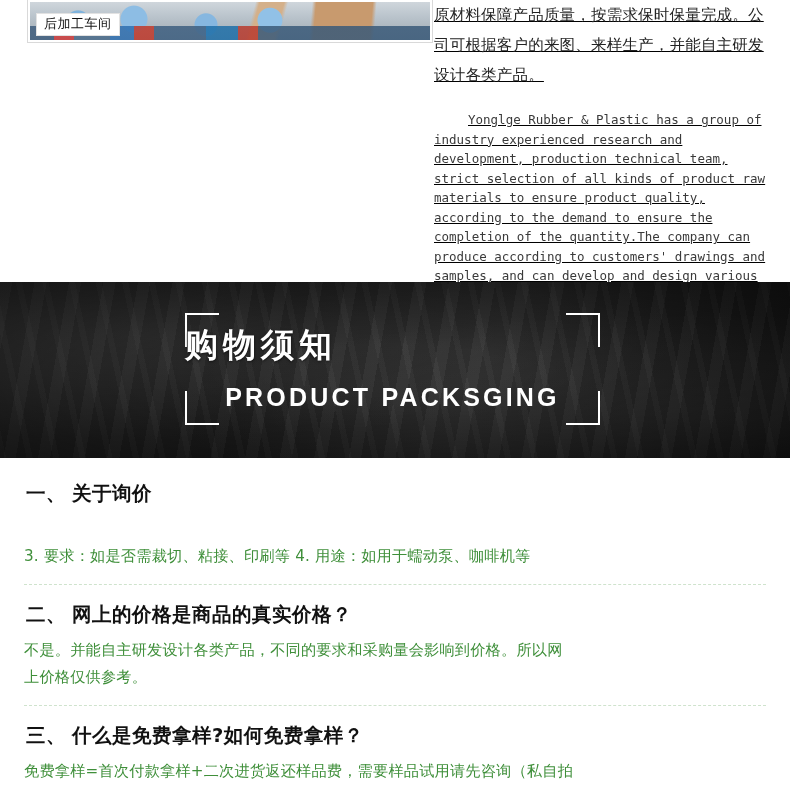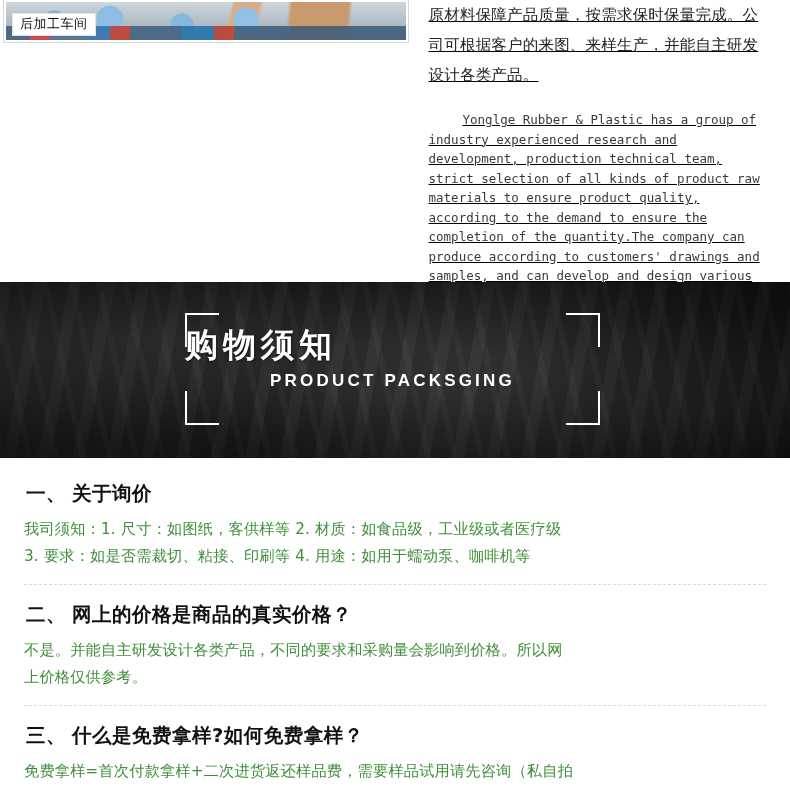--- a/index.html
+++ b/index.html
@@ -15,21 +15,21 @@
 
   
   .top {
     display: flex;
     width: 790px;
     height: 282px;
     background: #fff;
   }
   .photos {
     width: 420px;
-    padding: 0 0 0 4px;
+    padding: 0 0 0 28px;
   }
   .photo {
     position: relative;
     border: 2px solid #ffffff;
     outline: 1px solid #d9d9d9;
     overflow: hidden;
   }
   .photo.p1 { height: 42px; width: 404px; }
   .photo.p2 { height: 215px; width: 404px; margin-top: 10px; }
 
@@ -165,24 +165,24 @@
     position: absolute; left: 0; right: 0; top: 10px;
     text-align: left;
     color: #ffffff;
     font-size: 33px;
     letter-spacing: 5px;
     font-family: "DejaVu Sans", sans-serif;
     font-weight: 700;
     text-shadow: 0 1px 3px rgba(0,0,0,.6);
   }
   .banner-en {
-    position: absolute; left: 0; right: 0; top: 58px;
+    position: absolute; left: 0; right: 0; top: 70px;
     text-align: center;
     color: #ffffff;
-    font-size: 17px;
+    font-size: 25px;
     letter-spacing: 3.2px;
     font-weight: 700;
     font-family: "Liberation Sans", sans-serif;
   }
 
   
   .faq {
     padding: 22px 24px 0 24px;
   }
   .qa { position: relative; }
@@ -252,21 +252,21 @@
 </div>
 
 <div class="faq">
 
   <div class="qa">
     <div class="q">
       <span class="num">一、</span>
       <span>关于询价</span>
     </div>
     <p class="a">
-      <span>我司须知：1. 尺寸：如图纸，客供样等  2. 材质：如食品级，工业级或者医疗级</span><br>
+      <br>
       <span>3. 要求：如是否需裁切、粘接、印刷等 4. 用途：如用于蠕动泵、咖啡机等</span><br>
     </p>
     <div class="divider"></div>
   </div>
 
   <div class="qa">
     <div class="q">
       <span class="num">二、</span>
       <span>网上的价格是商品的真实价格？</span>
     </div>

